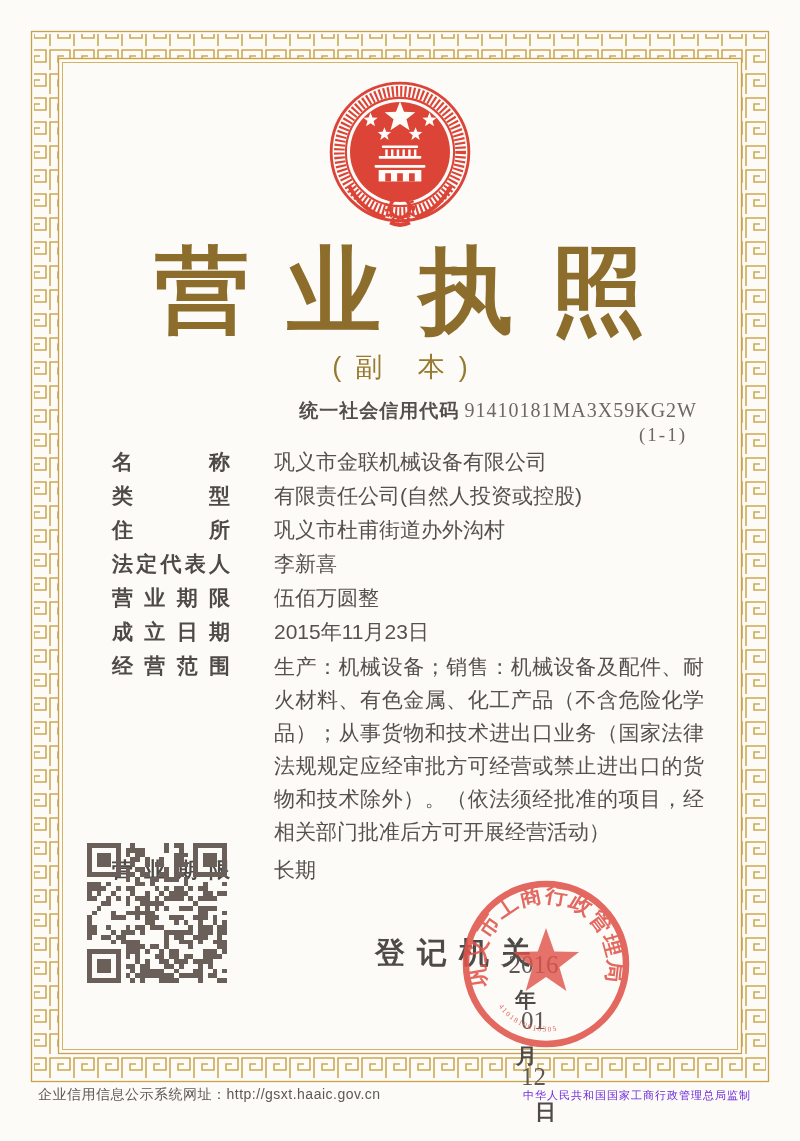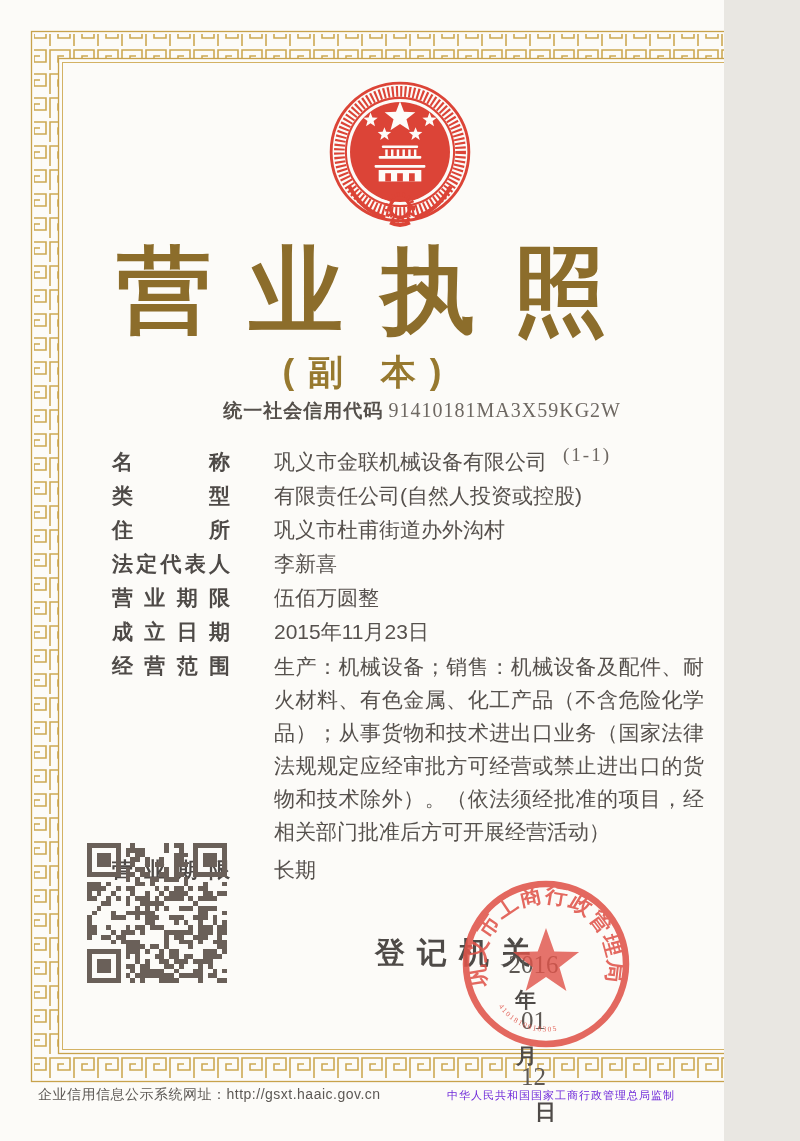--- a/index.html
+++ b/index.html
@@ -7,46 +7,46 @@
     --text:#4e4a47; --text-soft:#6e6862; --seal-red:#e0544a;
     --emblem-red:#dc4437; --qr:#6a6059; --paper:#fcfbf8;
   }
   *{margin:0;padding:0;box-sizing:border-box;}
   html,body{width:800px;}
   body{
     font-family:"Liberation Sans","DejaVu Sans",sans-serif;
     background:#e9e7e2;
   }
   .page{
-    position:relative;width:724px;height:1141px;background:var(--paper);
+    position:relative;width:800px;height:1141px;background:var(--paper);
     overflow:hidden;
   }
   .abs{position:absolute;}
   .frame-svg{left:0;top:0;}
   .emblem{left:318px;top:70px;width:164px;height:168px;}
   .title{
     left:0;right:0;top:242px;text-align:center;
     font-size:94px;font-weight:bold;color:var(--gold);
     letter-spacing:38px;text-indent:38px;line-height:1.05;
     font-family:"Liberation Sans","DejaVu Sans",sans-serif;
   }
   .subtitle{
     left:0;right:0;top:349px;text-align:center;
-    font-size:35px;font-weight:bold;color:var(--gold-sub);
+    font-size:27px;font-weight:normal;color:var(--gold-sub);
     letter-spacing:14px;text-indent:14px;
   }
   .code-block{right:103px;top:398px;text-align:right;}
   .code-line{font-size:19px;white-space:nowrap;}
   .code-label{font-weight:bold;color:#55504b;letter-spacing:1px;}
   .code-value{
     font-family:"Liberation Serif","DejaVu Serif",serif;
     color:var(--text-soft);font-size:20px;letter-spacing:1px;
   }
   .page-no{
-    margin-top:20px;padding-right:10px;
+    margin-top:0;padding-right:10px;
     font-family:"Liberation Serif","DejaVu Serif",serif;
     color:var(--text-soft);font-size:19px;letter-spacing:2px;
   }
   .fields{left:112px;top:450px;width:592px;}
   .frow{display:flex;align-items:flex-start;margin-bottom:10px;gap:28px;}
   .flabel{
     flex:0 0 118px;font-weight:bold;color:var(--text);font-size:21px;
     text-align:justify;text-align-last:justify;line-height:24px;
   }
   .fvalue{

